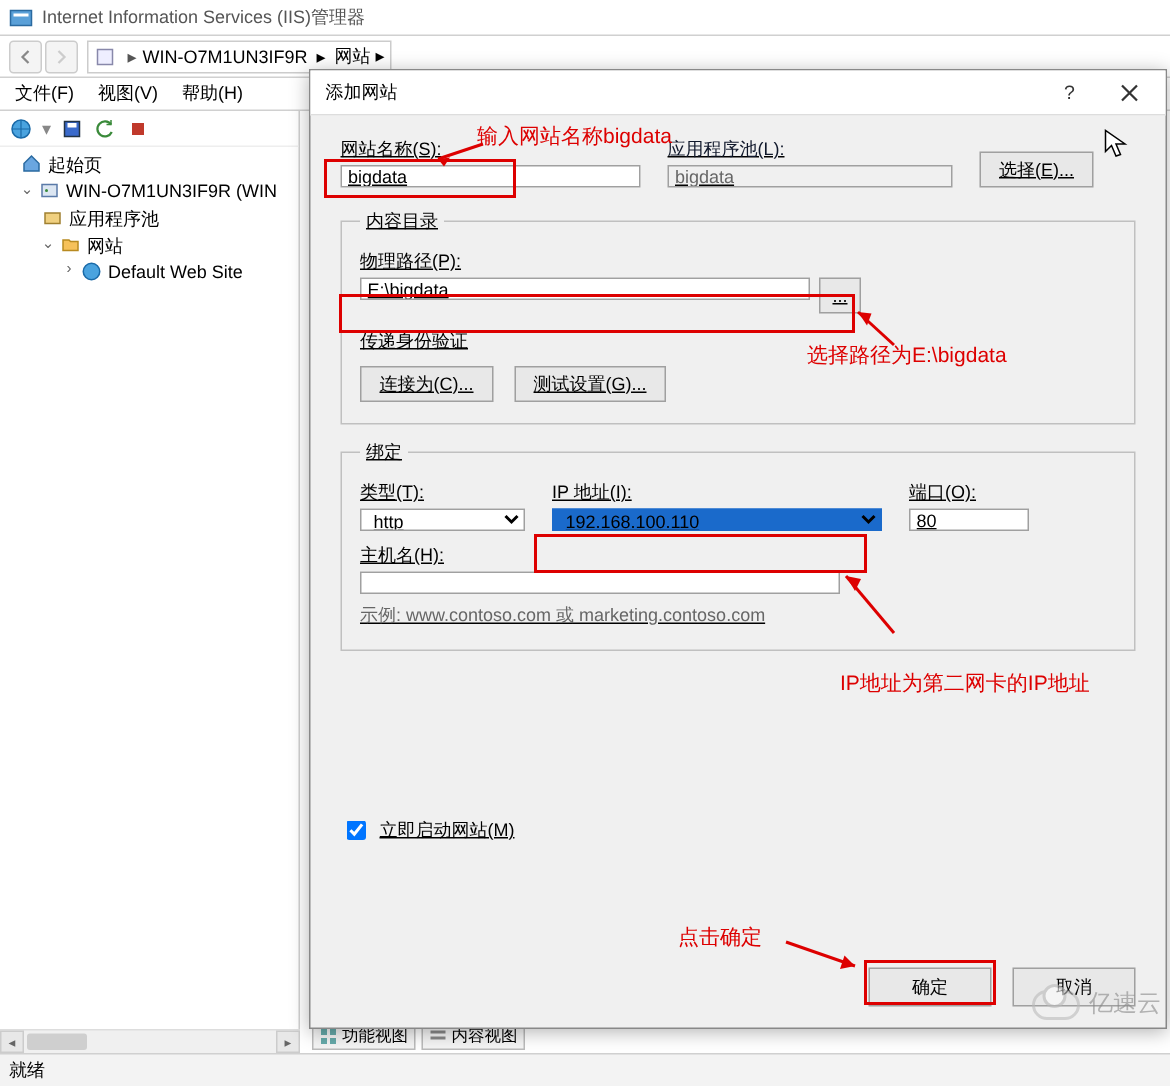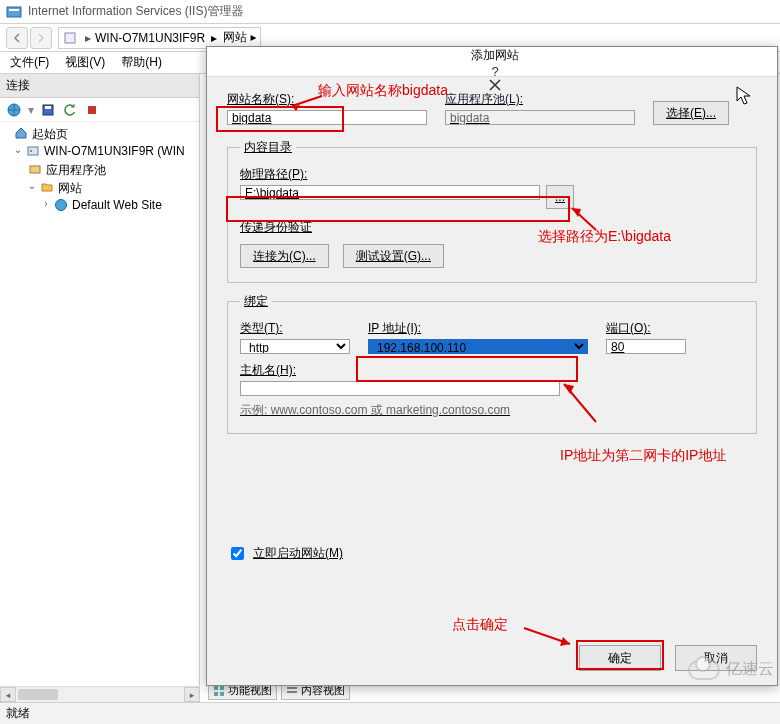--- a/index.html
+++ b/index.html
@@ -26,21 +26,21 @@
   .tree-icn { width:16px; height:16px; margin:0 2px; flex:0 0 16px; }
   .ind-1 { padding-left:10px; } .ind-2 { padding-left:24px; } .ind-3 { padding-left:38px; }
   .status-bar { position:absolute; left:0; bottom:0; height:22px; width:100%; border-top:1px solid #d0d0d0; background:#f3f3f3; display:flex; align-items:center; padding:0 6px;margin-top:32px; }
   .scrollbar-h { position:absolute; left:0; bottom:22px; height:16px; width:200px; background:#f0f0f0; border-top:1px solid #ddd; display:flex; }
   .scroll-btn { width:16px; background:#e8e8e8; border:1px solid #ccc; display:flex; align-items:center; justify-content:center; font-size:9px; color:#666; }
   .scroll-thumb { flex:0 0 40px; background:#cfcfcf; margin:2px; border-radius:2px; }
   .bottom-tabs { position:absolute; left:208px; bottom:24px; display:flex; gap:4px; }
   .btab { border:1px solid #bbb; background:#f4f4f4; padding:1px 4px; display:flex; align-items:center; gap:3px; font-size:11px; }
   
   .dialog { position:absolute; left:206px; top:46px; width:572px; height:640px; background:#f0f0f0; border:1px solid #888; box-shadow:0 2px 12px rgba(0,0,0,.3); }
-  .dlg-title { height:30px; display:flex; align-items:center; padding:0 4px 0 10px; background:#fff; border-bottom:1px solid #ddd;flex-direction:column; }
+  .dlg-title { height:30px; display:flex; align-items:center; padding:0 4px 0 10px; background:#fff; border-bottom:1px solid #ddd; }
   .dlg-title .ttl { flex:1; }
   .dlg-title .wbtn { width:40px; height:26px; display:flex; align-items:center; justify-content:center; font-size:13px; color:#333; }
   .dlg-body { position:absolute; left:0; top:30px; right:0; bottom:0; padding:14px 20px;text-decoration:underline; }
   .row { display:flex; gap:18px; margin-bottom:4px; }
   .col { display:flex; flex-direction:column; }
   label.lab { margin-bottom:2px; }
   input.txt, select.sel-ctl { height:15px; border:1px solid #a0a0a0; background:#fff; padding:0 4px; font-size:12px; }
   input.txt.ro { background:#f0f0f0; color:#666; }
   button.btn { height:24px; border:1px solid #a0a0a0; background:#e8e8e8; padding:0 12px; font-size:12px; }
   button.btn.small { padding:0 6px; }
@@ -104,21 +104,20 @@
     </div>
   </div>
 
   <div class="iis-menubar">
     <span class="menu-item">文件(F)</span>
     <span class="menu-item">视图(V)</span>
     <span class="menu-item">帮助(H)</span>
   </div>
 
   <div class="conn-panel">
-    <div class="conn-header">连接</div>
     <div class="conn-toolbar">
       <span class="tb-icn">
           <svg width="14" height="14">
             <circle cx="7" cy="7" r="6" fill="#4aa3df" stroke="#1a6aa8"></circle>
             <path d="M1 7h12M7 1v12" stroke="#1a6aa8" stroke-width=".8"></path>
           </svg>
         </span>
       <span style="color:#888">▾</span>
       <span class="tb-icn">
           <svg width="14" height="14">

